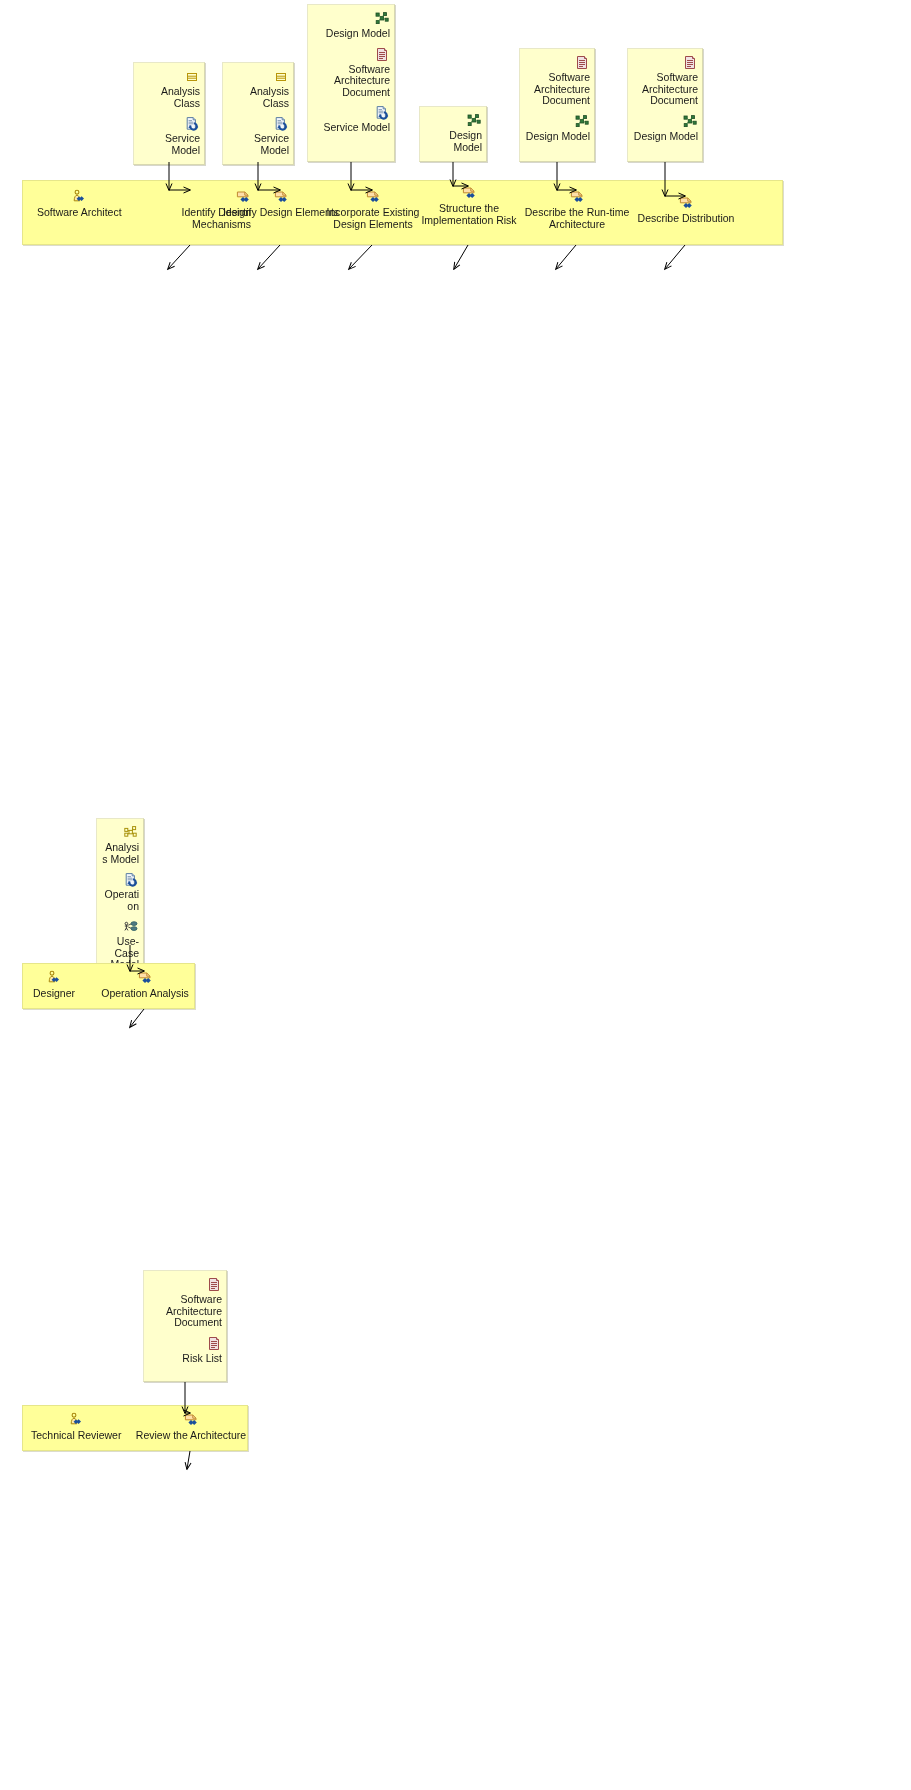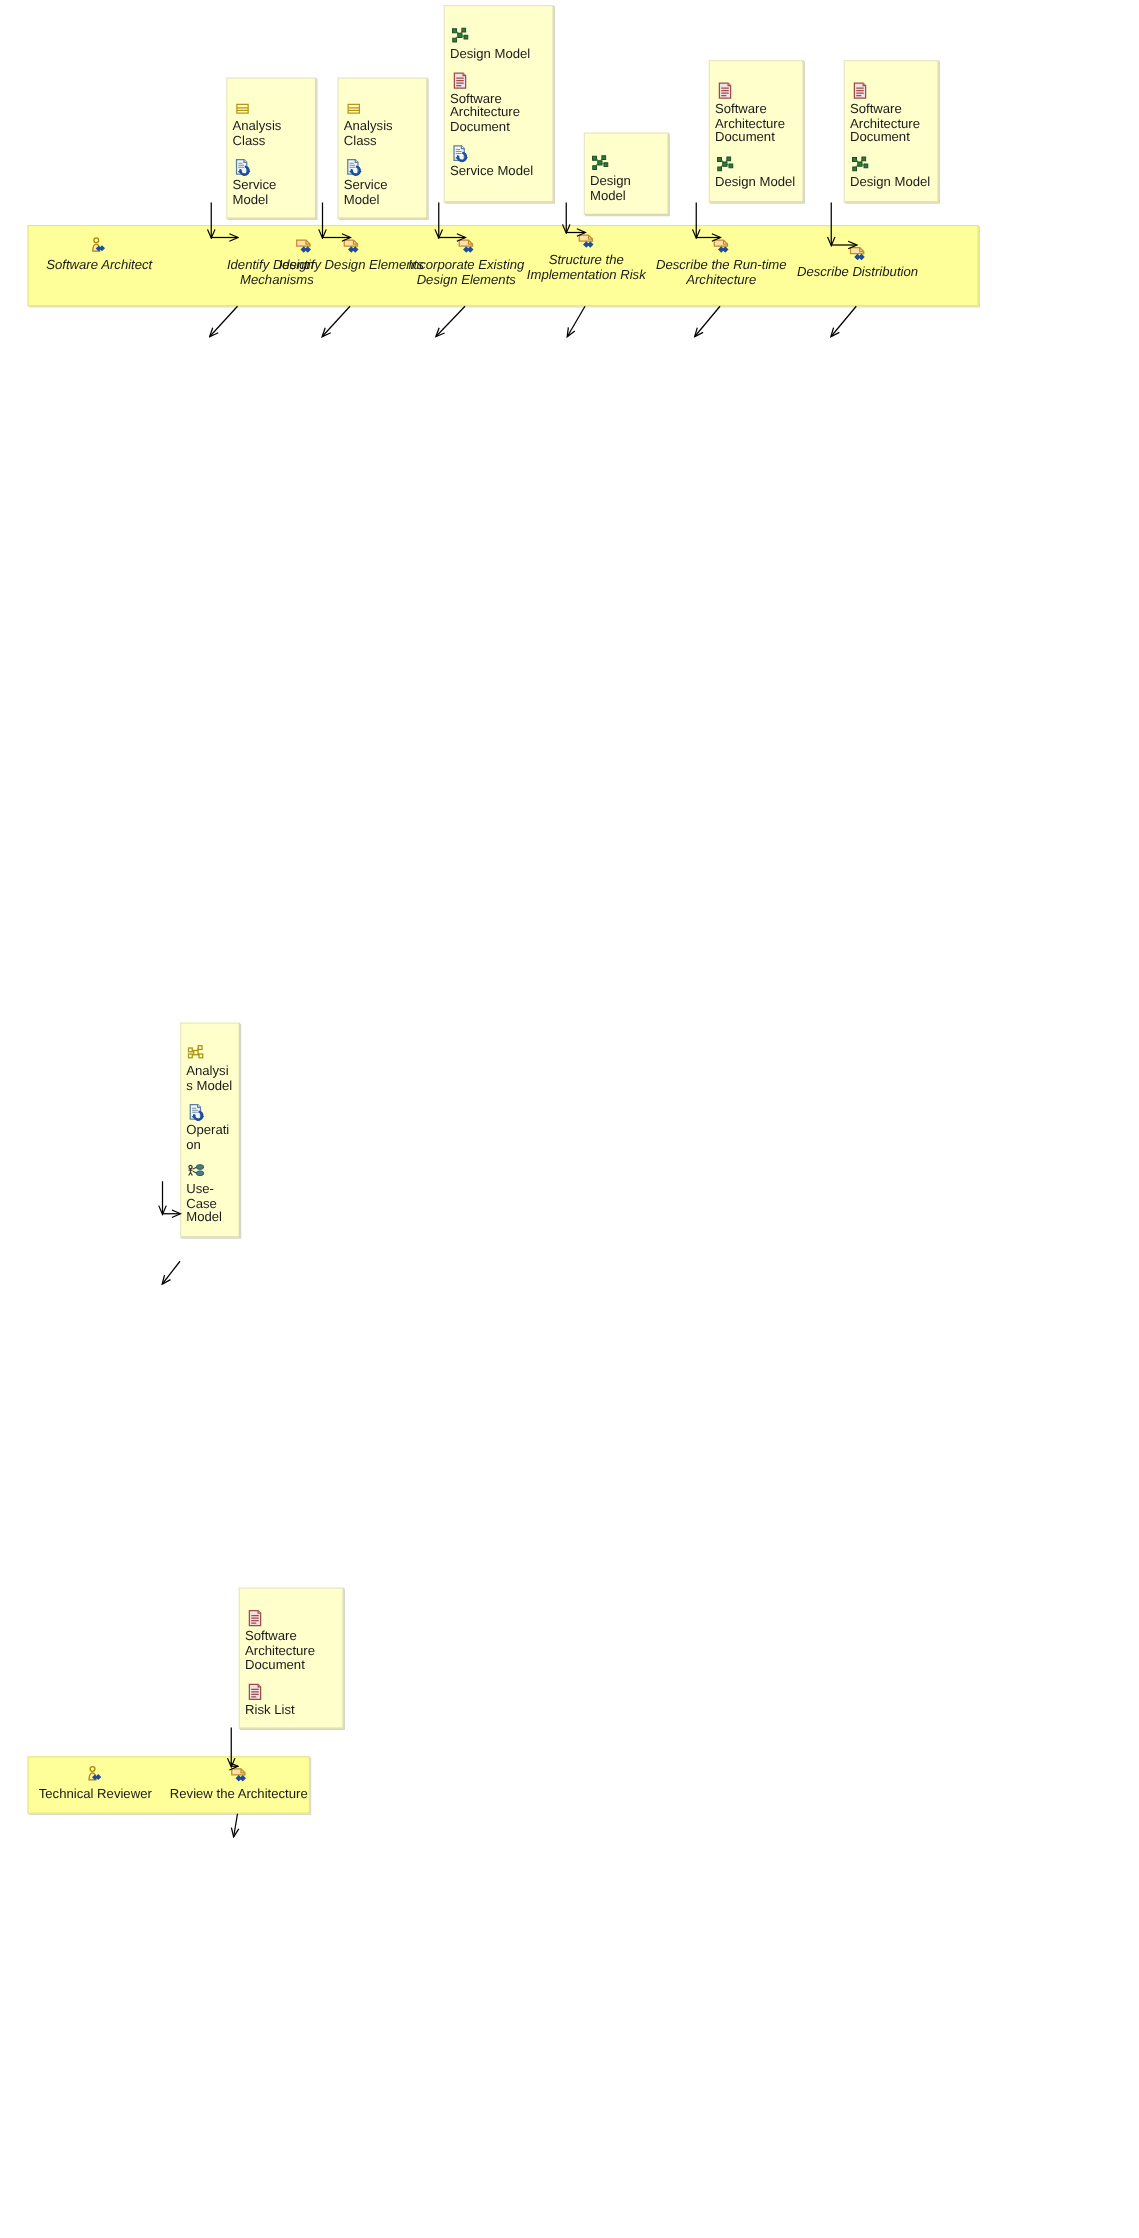--- a/index.html
+++ b/index.html
@@ -26,25 +26,24 @@
   }
 
   
   .artifact {
     position: absolute;
     background: #ffffcc;
     border: 1px solid #d9d9b0;
     border-top-color: #e8e8c8;
     border-left-color: #e8e8c8;
     box-shadow: 1px 1px 0 rgba(140,140,110,.35);
-    padding: 16px 4px 8px 4px;
+    padding: 6px 4px 8px 4px;
     z-index: 2;
-    text-align: left;
+    text-align: right;
     line-height: 11.5px;
-    margin-left: 48px;
   }
   .artifact .item { margin: 0 0 7px 0; }
   .artifact .item:last-child { margin-bottom: 0; }
   .artifact .ic {
     display: block;
     height: 15px;
     margin: 0 auto 2px auto;
     line-height: 0;
   }
   .artifact .lbl {
@@ -101,21 +100,21 @@
         <path d="M665,196 L685,196" marker-end="url(#arrow)"></path>
         <path d="M685,245 L665,269" marker-end="url(#arrow)"></path>
         <path d="M130,945 L130,971" marker-end="url(#arrow)"></path>
         <path d="M130,971 L144,971" marker-end="url(#arrow)"></path>
         <path d="M144,1009 L130,1027" marker-end="url(#arrow)"></path>
         <path d="M185,1382 L185,1413" marker-end="url(#arrow)"></path>
         <path d="M185,1413 L190,1413" marker-end="url(#arrow)"></path>
         <path d="M190,1451 L187,1469" marker-end="url(#arrow)"></path>
       </g>
   </svg>
-<div class="band" style="left: 22px; top: 180px; width: 761px; height: 65px; font-style: italic;">
+<div class="band" style="left: 22px; top: 180px; width: 761px; height: 65px;">
       <div class="cell" style="left: 14px; top: 8px;">
         <span class="ic"><svg width="16" height="15" viewBox="0 0 16 15">
             <circle cx="6" cy="3.2" r="1.9" fill="none" stroke="#a8860b" stroke-width="1.1"></circle>
             <path d="M3.2,11.8 c0,-3.6 1.3,-5.6 2.8,-5.6 c1.5,0 2.8,2 2.8,5.6 z" fill="#ffe9a8" stroke="#a8860b" stroke-width="1"></path>
             <path d="M8.2,9.6 l2.4,-2.4 l2.4,2.4 l-2.4,2.4 z" fill="#1b4f9b"></path>
             <path d="M5.6,9.8 l2.3,-2.3 l2.3,2.3 l-2.3,2.3 z" fill="#1b4f9b"></path>
           </svg></span>
         <span class="lbl">Software Architect</span>
       </div>
       <div class="cell" style="left: 108px; top: 8px; width: 120px; text-align: right;">
@@ -321,20 +320,40 @@
               <rect x="2.2" y="9.6" width="3" height="3"></rect>
               <rect x="6.2" y="5.6" width="3.4" height="3.4"></rect>
             </g>
             <g stroke="#2f7a3a" stroke-width="1">
               <path d="M5.2,4.4 L6.6,5.8M9.4,4.2 L8.8,5.8M9.6,7.6 L11.2,8.2M6.2,8.4 L4.4,9.8"></path>
             </g>
           </svg></span>
         <span class="lbl">Design Model</span>
       </div>
     </div>
+    <div class="band" style="left: 22px; top: 963px; width: 173px; height: 46px;">
+      <div class="cell" style="left: 10px; top: 6px;">
+        <span class="ic"><svg width="16" height="15" viewBox="0 0 16 15">
+            <circle cx="6" cy="3.2" r="1.9" fill="none" stroke="#a8860b" stroke-width="1.1"></circle>
+            <path d="M3.2,11.8 c0,-3.6 1.3,-5.6 2.8,-5.6 c1.5,0 2.8,2 2.8,5.6 z" fill="#ffe9a8" stroke="#a8860b" stroke-width="1"></path>
+            <path d="M8.2,9.6 l2.4,-2.4 l2.4,2.4 l-2.4,2.4 z" fill="#1b4f9b"></path>
+            <path d="M5.6,9.8 l2.3,-2.3 l2.3,2.3 l-2.3,2.3 z" fill="#1b4f9b"></path>
+          </svg></span>
+        <span class="lbl">Designer</span>
+      </div>
+      <div class="cell" style="left: 72px; top: 6px; width: 100px;">
+        <span class="ic"><svg width="16" height="15" viewBox="0 0 16 15">
+            <path d="M2.4,3 h7.4 l3.2,3.2 v1.6 h-10.6 z" fill="#ffe0a8" stroke="#c08a30" stroke-width="1"></path>
+            <path d="M9.8,3 v3.2 h3.2" fill="none" stroke="#c08a30" stroke-width="1"></path>
+            <path d="M8.6,10.5 l2.6,-2.6 l2.6,2.6 l-2.6,2.6 z" fill="#1b4f9b"></path>
+            <path d="M5.4,10.5 l2.6,-2.6 l2.6,2.6 l-2.6,2.6 z" fill="#1b4f9b"></path>
+          </svg></span>
+        <span class="lbl">Operation Analysis</span>
+      </div>
+    </div>
     <div class="artifact" style="left: 96px; top: 818px; width: 48px; min-height: 158px;">
       <div class="item">
         <span class="ic"><svg width="16" height="15" viewBox="0 0 16 15">
             <g fill="#ffffcc" stroke="#a8920c" stroke-width="1">
               <rect x="1.8" y="3.4" width="3" height="3"></rect>
               <rect x="9.6" y="1.6" width="3" height="3"></rect>
               <rect x="10.2" y="8.2" width="3" height="3"></rect>
               <rect x="1.8" y="8.2" width="3" height="3"></rect>
               <rect x="6" y="5.4" width="3.4" height="3.4"></rect>
             </g>

